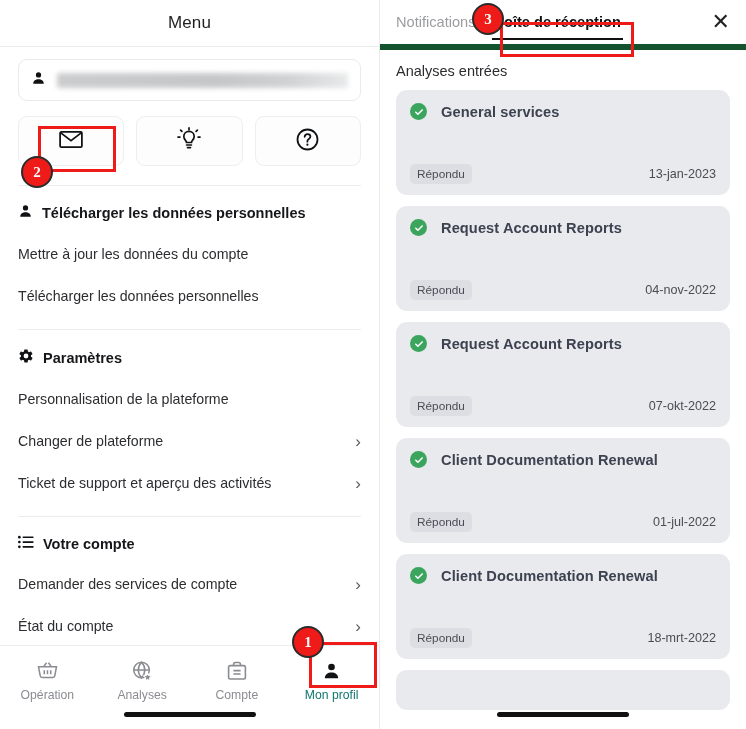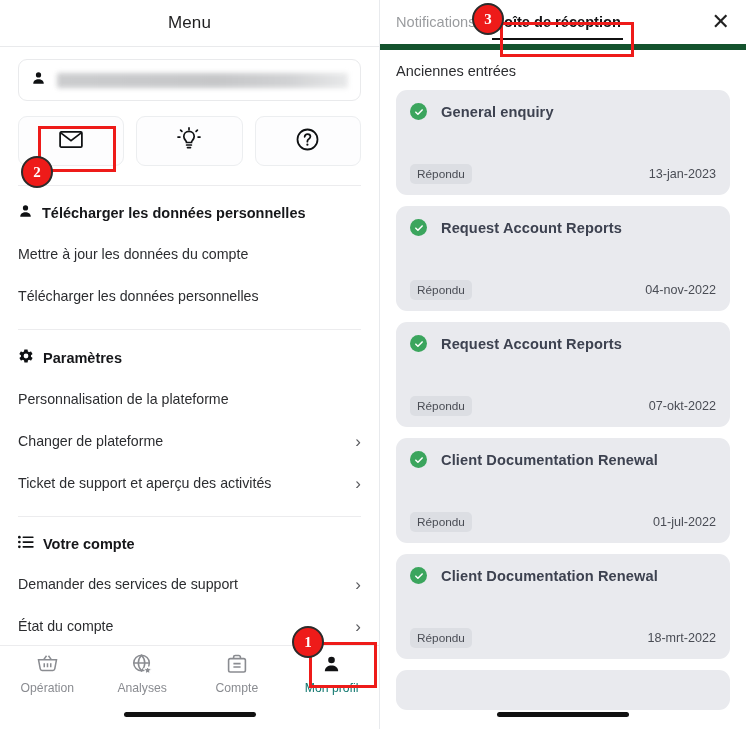--- a/index.html
+++ b/index.html
@@ -72,21 +72,21 @@
   }
   .chev { color: #5b5c60; font-size: 17px; font-weight: 300; line-height: 1; }
 
   
   .tabbar {
     position: absolute; left: 0; right: 0; bottom: 0;
     height: 84px;
     background: #fff;
     border-top: 1px solid #ececee;
     display: flex; align-items: flex-start;
-    padding-top: 8px;
+    padding-top: 15px;
   }
   .tab {
     flex: 1;
     display: flex; flex-direction: column; align-items: center; gap: 4px;
     color: #8a8c91;
     font-size: 12.2px;
   }
   .tab.active { color: #0f766e; }
   .home-ind {
     position: absolute; bottom: 12px; left: 50%; transform: translateX(-50%);
@@ -258,21 +258,21 @@
             <rect x="5.6" y="1" width="14" height="2.1" rx="1"></rect>
           <circle cx="1.7" cy="8" r="1.7"></circle>
             <rect x="5.6" y="7" width="14" height="2.1" rx="1"></rect>
           <circle cx="1.7" cy="14" r="1.7"></circle>
             <rect x="5.6" y="13" width="14" height="2.1" rx="1"></rect>
         </svg>
       </span>
       <span>Votre compte</span>
     </div>
     <div class="menu-row" style="margin-top:11px">
-      <span>Demander des services de support</span>
+      <span>Demander des services de compte</span>
       <span class="chev">›</span>
     </div>
     <div class="menu-row">
       <span>État du compte</span>
       <span class="chev">›</span>
     </div>
 
     <div class="tabbar">
       <div class="tab">
         <span>
@@ -317,30 +317,30 @@
     </div>
   </div>
 
   <div class="pane-right">
     <div class="tabs-head">
       <div class="tab-item">Notifications</div>
       <div class="tab-item sel">Boîte de réception</div>
       <div class="close-x">✕</div>
     </div>
 
-    <div class="list-title">Anciennes entrées</div>
+    <div class="list-title">Analyses entrées</div>
 
     <div class="card">
       <div class="card-top">
         <span class="dot-green">
           <svg width="10" height="10" viewBox="0 0 12 12" fill="none" stroke="#fff" stroke-width="1.8" stroke-linecap="round" stroke-linejoin="round">
               <path d="M2.2 6.2 4.7 8.6 9.8 3.5"></path>
             </svg>
         </span>
-        <span class="card-title">General enquiry</span>
+        <span class="card-title">General services</span>
       </div>
       <div class="card-bottom">
         <span class="pill">Répondu</span>
         <span class="card-date">13-jan-2023</span>
       </div>
     </div>
 
     <div class="card">
       <div class="card-top">
         <span class="dot-green">

